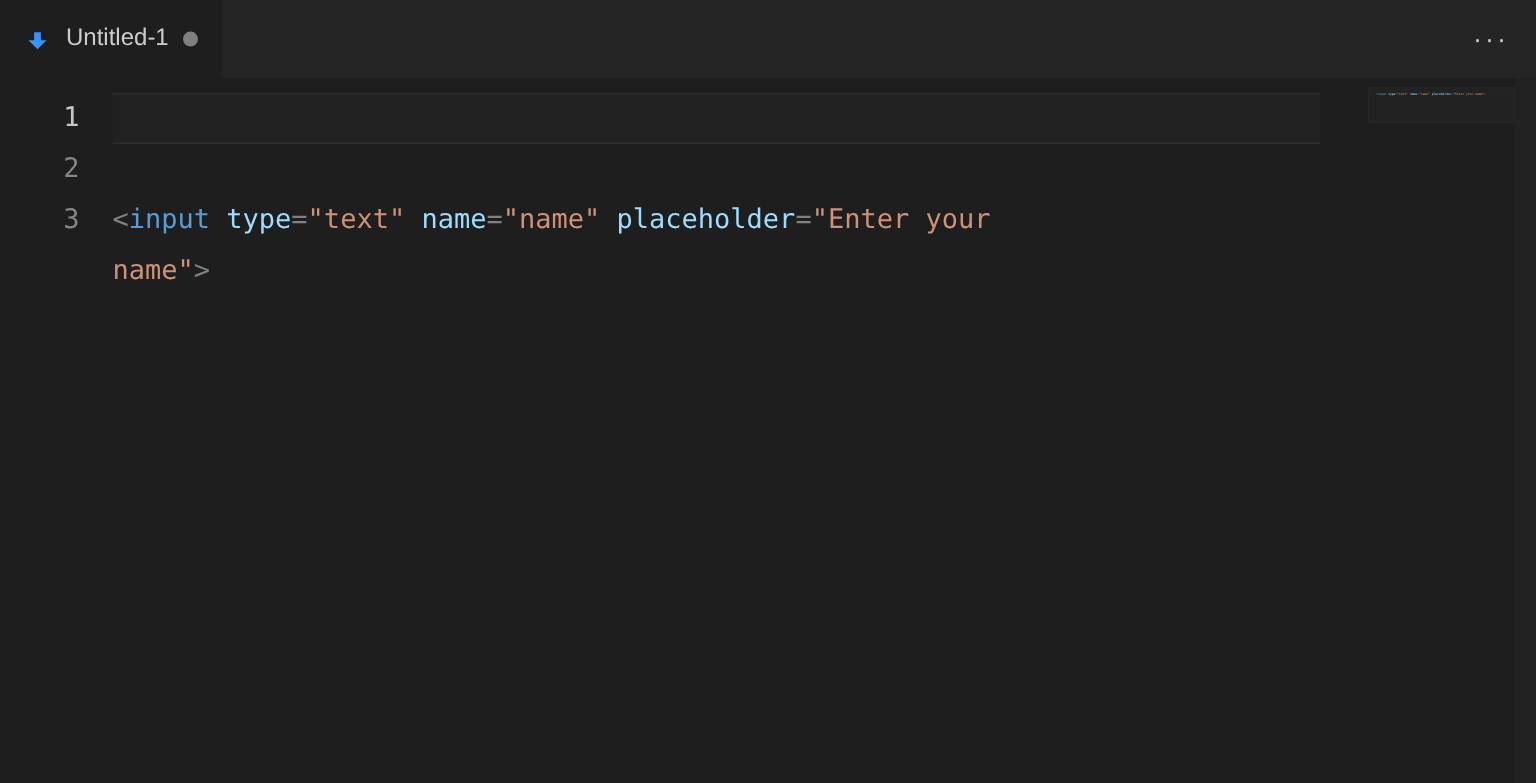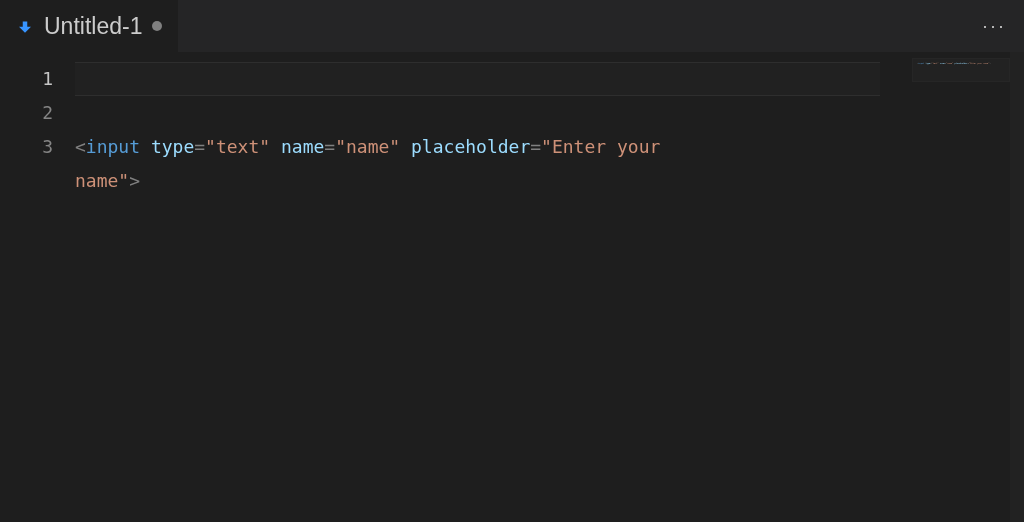--- a/index.html
+++ b/index.html
@@ -37,21 +37,21 @@
       display: flex;
       align-items: center;
       justify-content: center;
     }
     .tab .file-icon svg {
       width: 18px;
       height: 18px;
     }
     .tab .tab-label {
       color: #cccccc;
-      font-size: 23px;
+      font-size: 16px;
       font-weight: 400;
       text-align: center;
     }
     .tab .modified-dot {
       width: 10px;
       height: 10px;
       border-radius: 50%;
       background: #808080;
     }
     .tab-actions {

